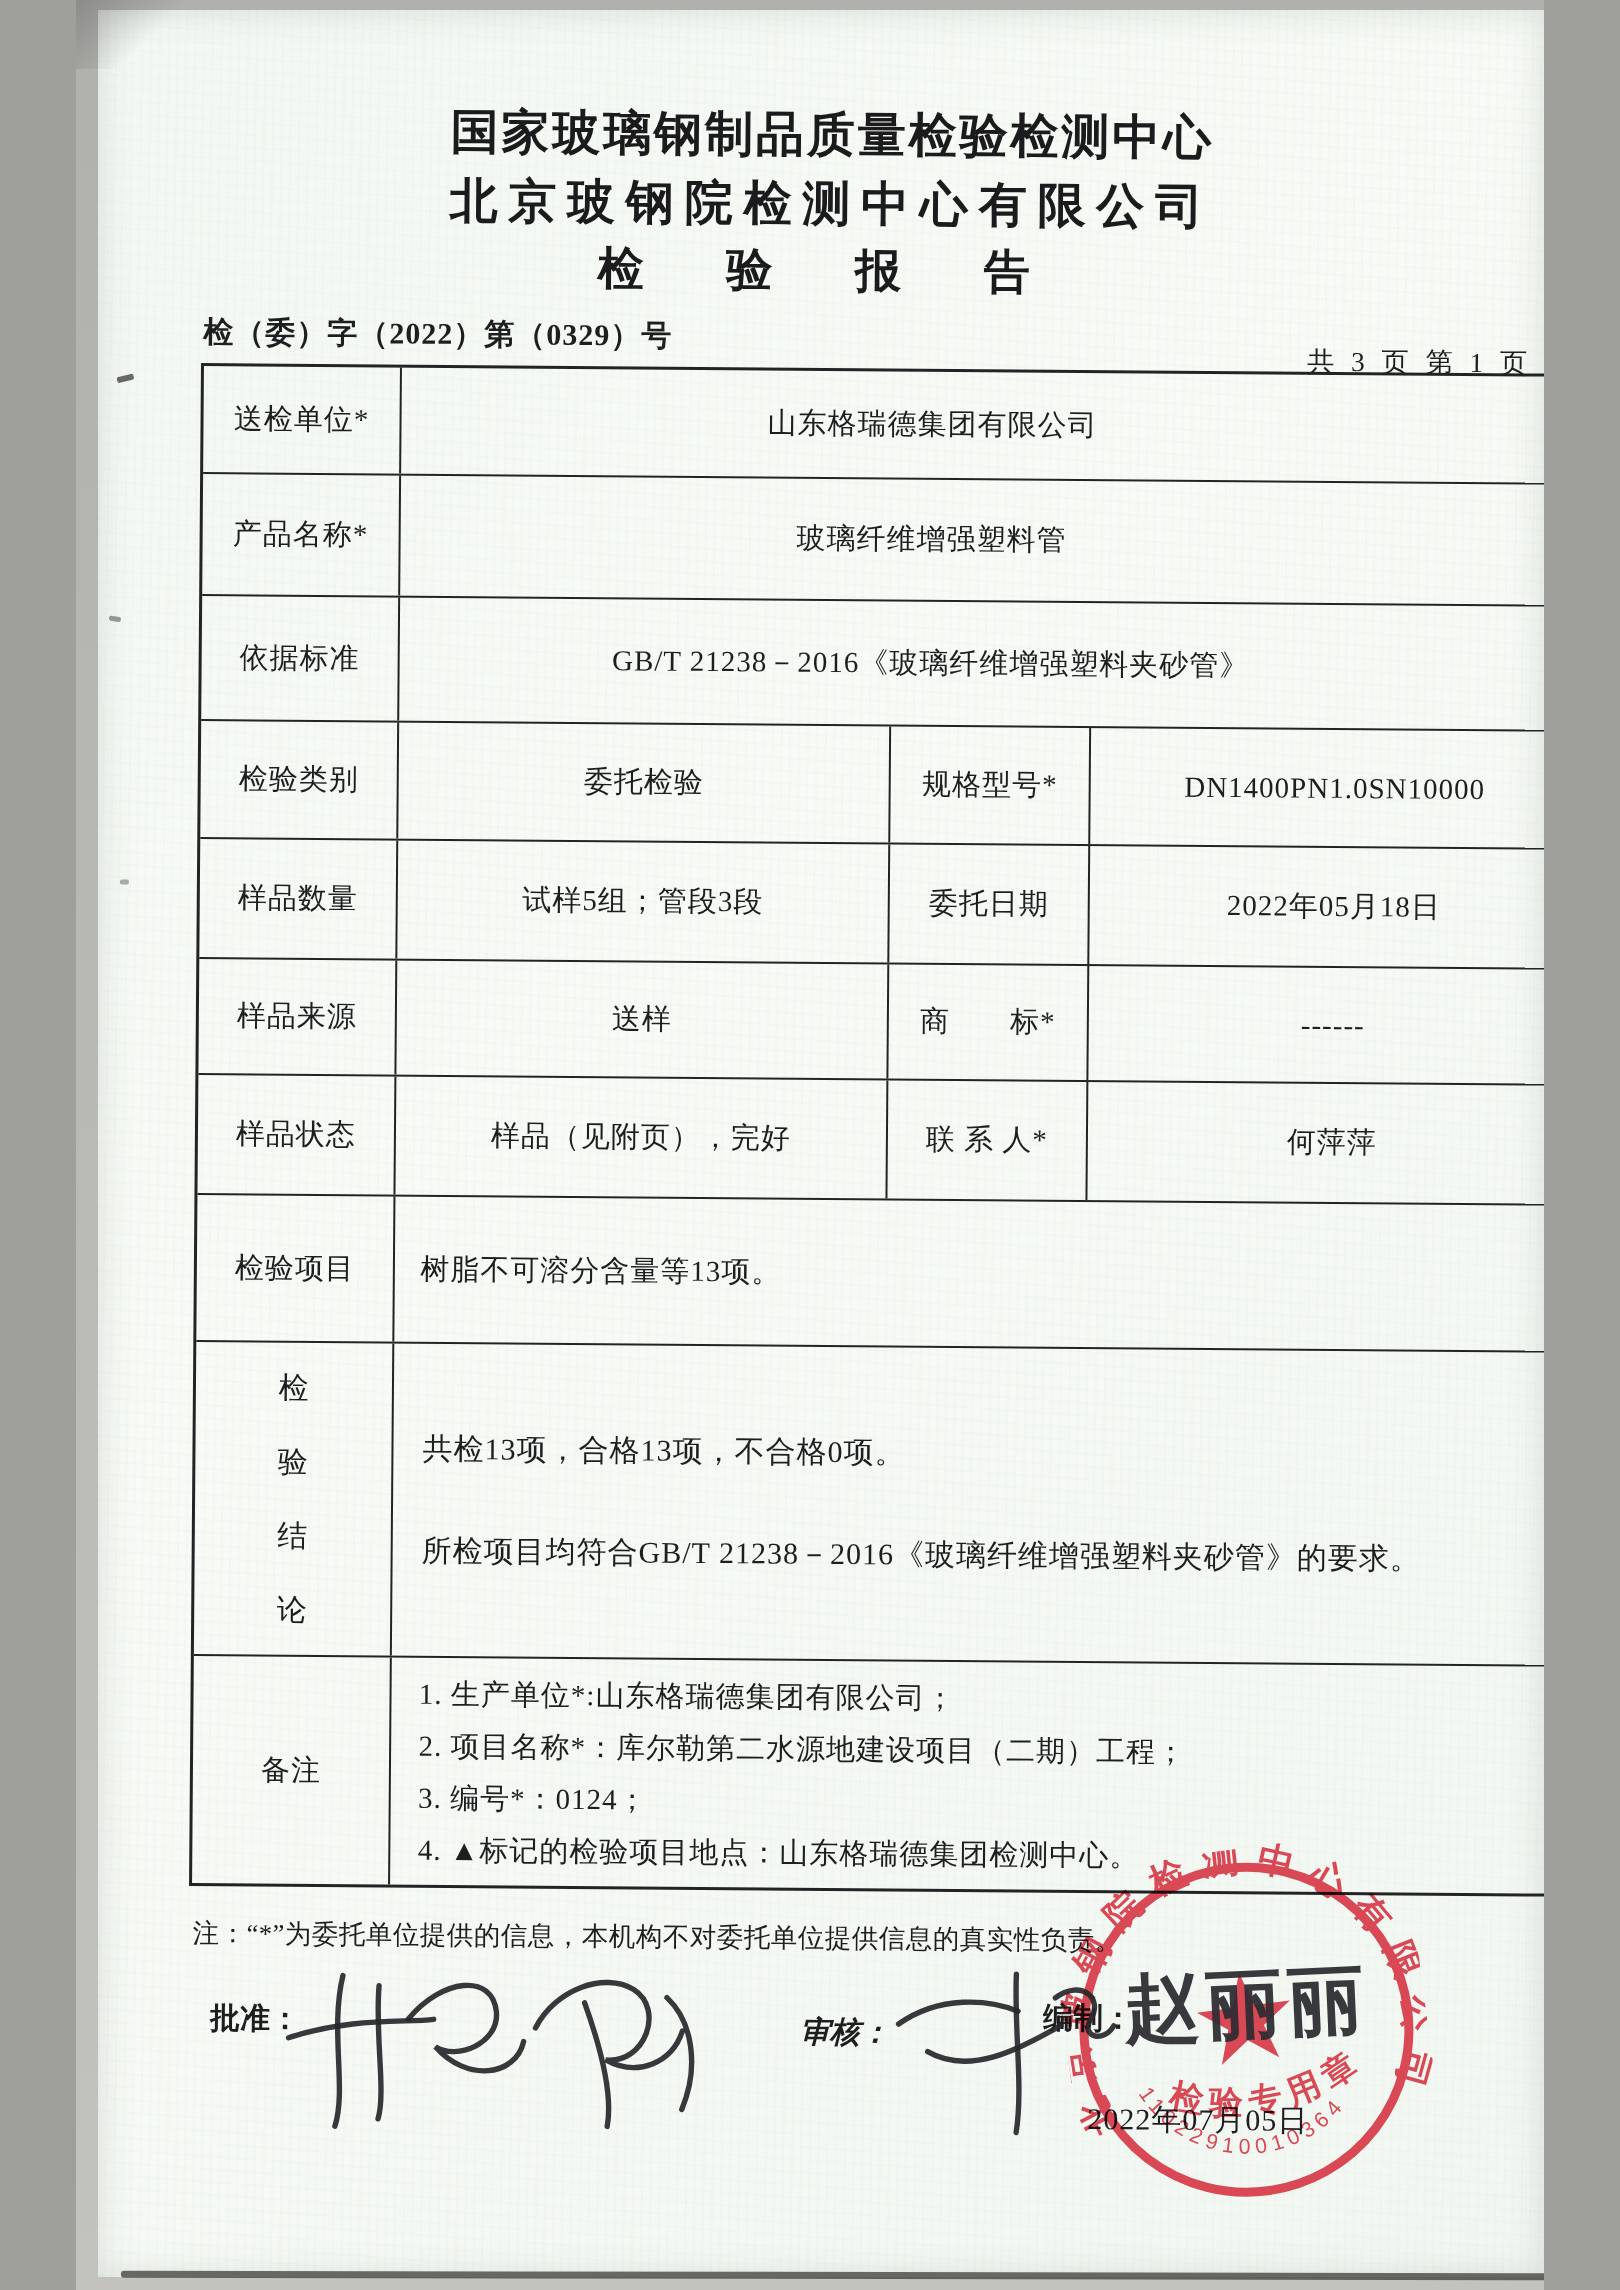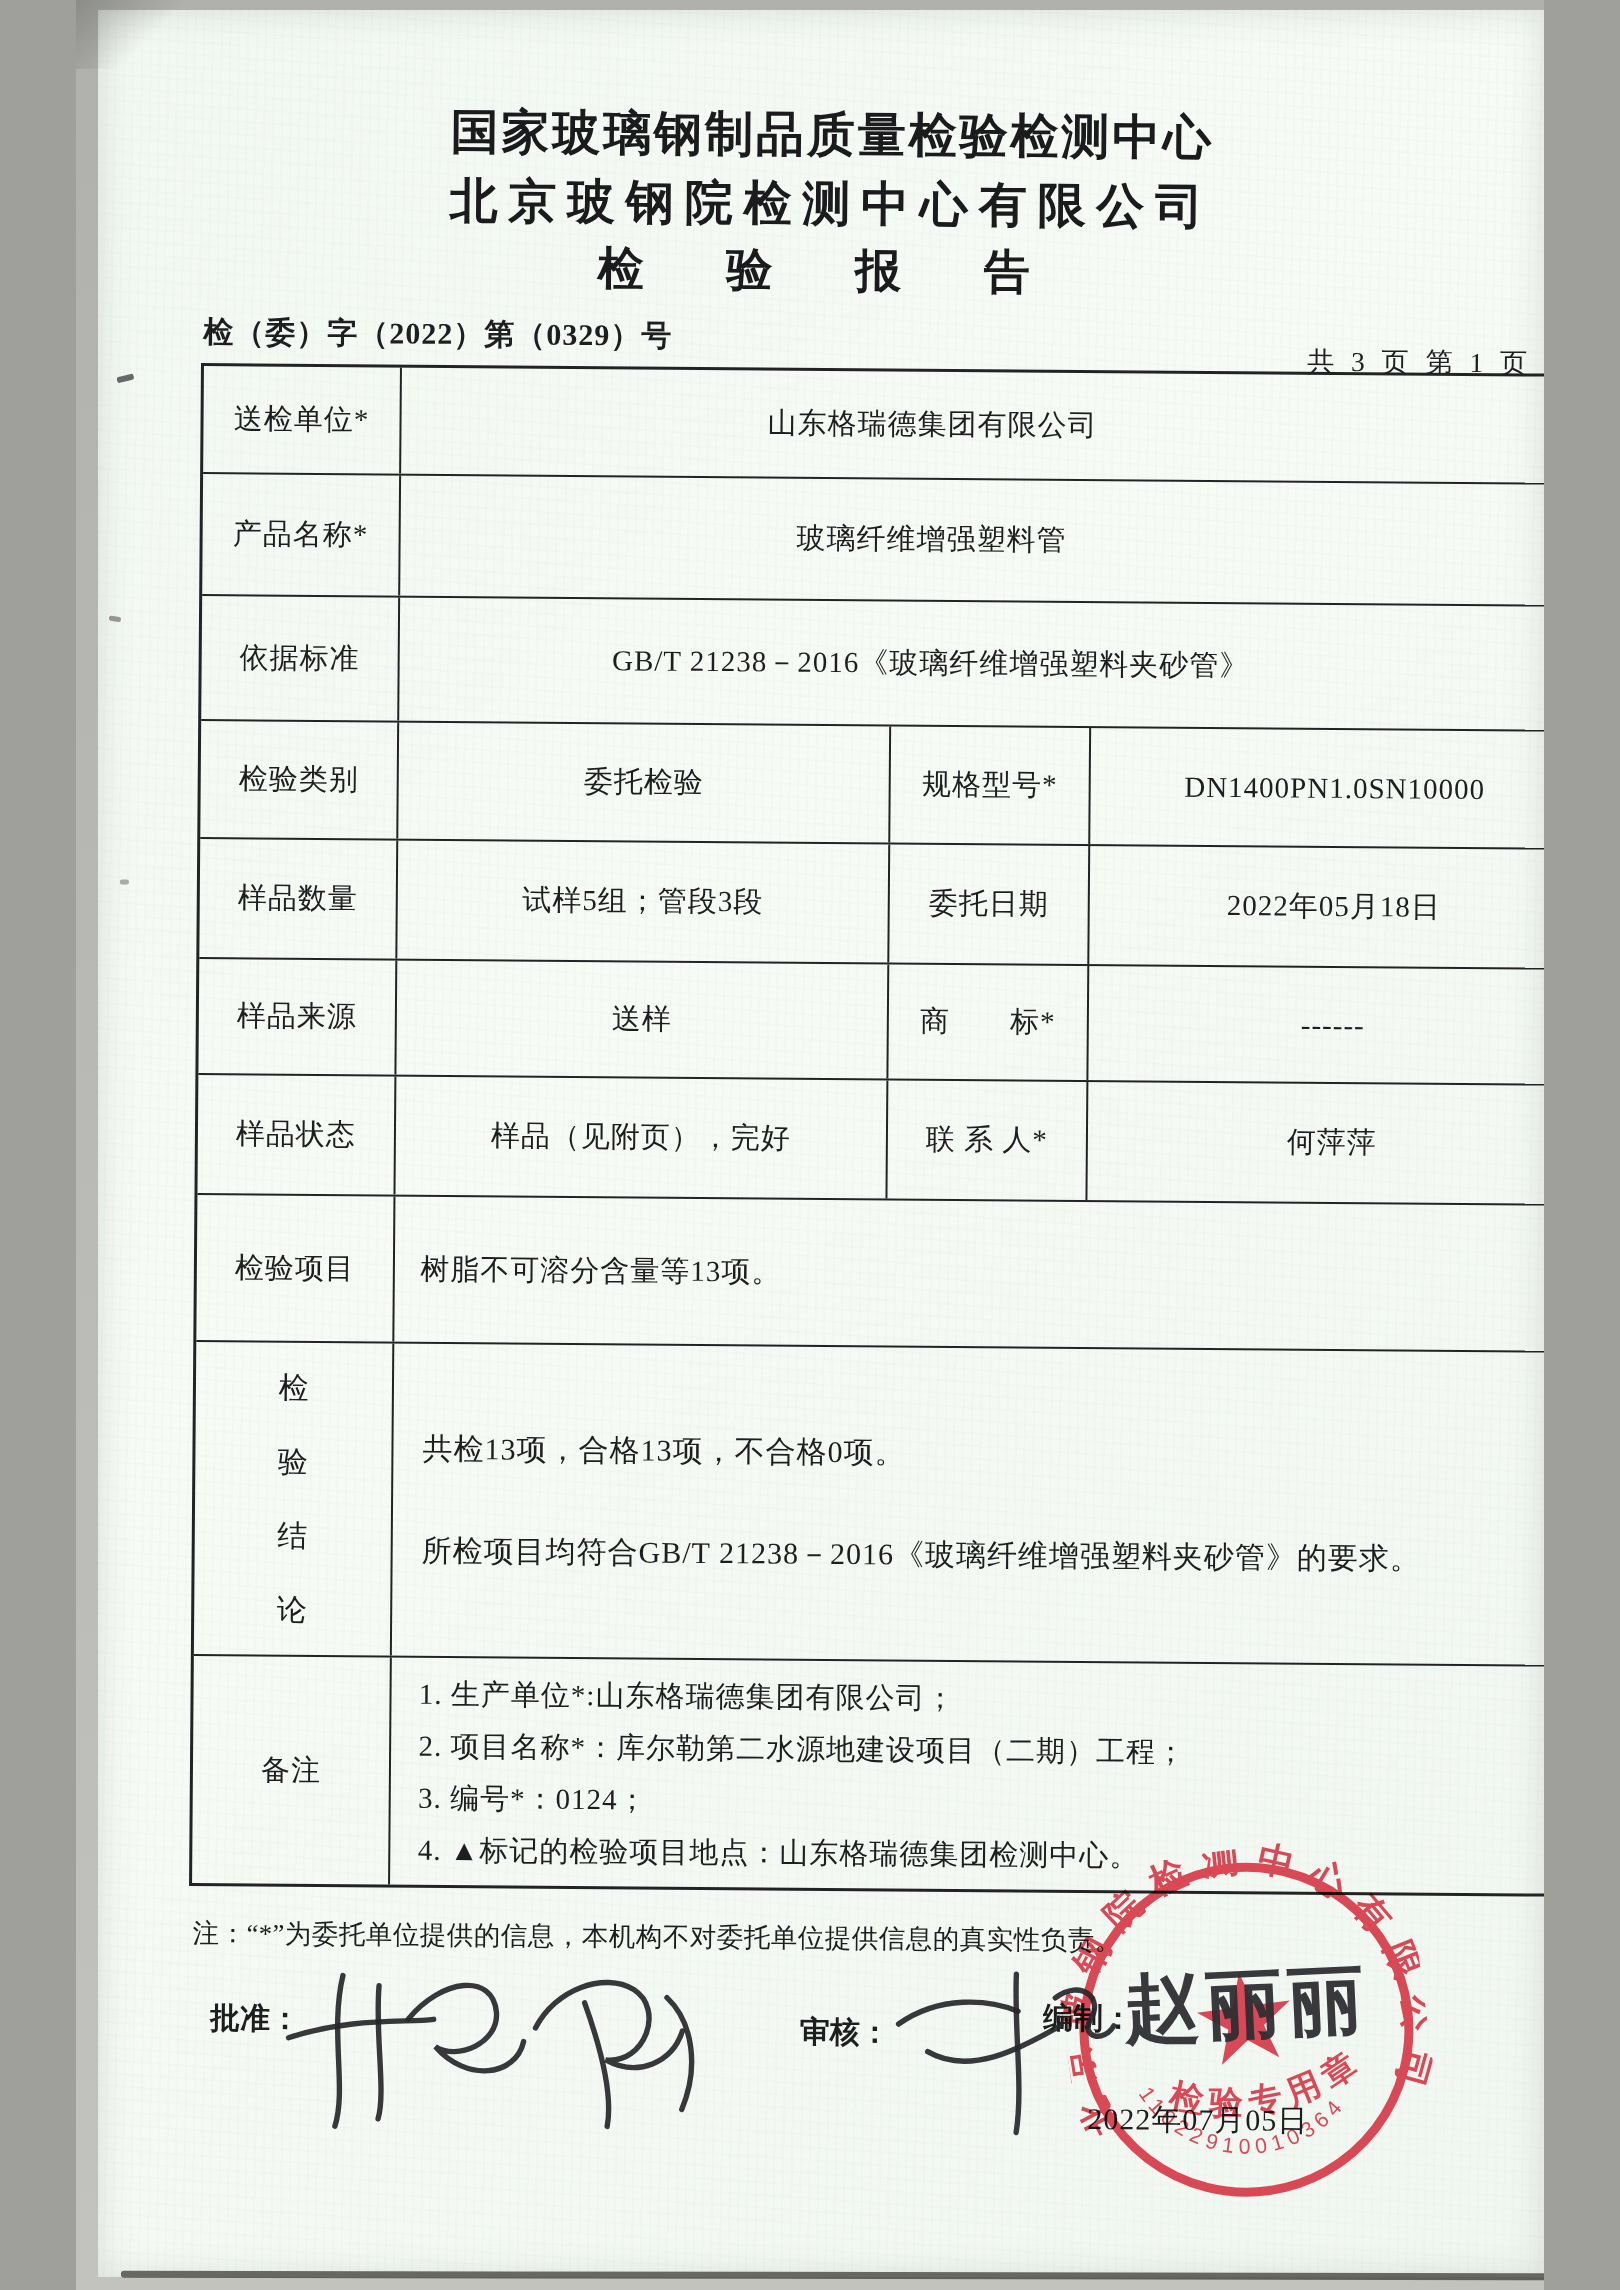--- a/index.html
+++ b/index.html
@@ -43,21 +43,21 @@
   .c-rest  { flex:1; }
   .left-al { justify-content:flex-start; padding-left:25.5px; }
   .shift-l { padding-right:118px; }
   .v-label { width:33px; line-height:74px; text-align:center; font-size:30px; }
   .concl   { flex-direction:column; align-items:flex-start; justify-content:center; gap:61px; padding-left:29px; font-size:30px; }
   .remarks { flex-direction:column; align-items:flex-start; justify-content:center; padding-left:27.4px; font-size:29px; line-height:52px; }
 
   .disclaimer { position:absolute; left:129px; top:1915px; font-size:26.5px; letter-spacing:0.5px; }
   .sig-label { position:absolute; font-size:30px; font-weight:600; }
   .lab-approve { left:147px; top:1998px; }
-  .lab-review  { left:737px; top:2007px; }
+  .lab-review  { left:737px; top:2007px;font-style:italic; }
   .lab-prepare { left:980px; top:1991px; }
   .date-line { position:absolute; left:1025px; top:2092px; font-size:30px; letter-spacing:1px; z-index:3; }
 
   .sig { position:absolute; z-index:6; }
   .sig path { stroke:#27272b; fill:none; stroke-linecap:round; stroke-width:5.5; opacity:.92; }
   .preparer-name { position:absolute; left:1061px; top:1946px; z-index:7;
      font-size:76px; font-weight:700; color:#2b2b30; letter-spacing:5.9px;
      transform:rotate(-3deg); font-family:"Liberation Serif",serif; opacity:.93; }
 
   .stamp { position:absolute; left:1003px; top:1841px; width:361px; height:361px; z-index:5;

